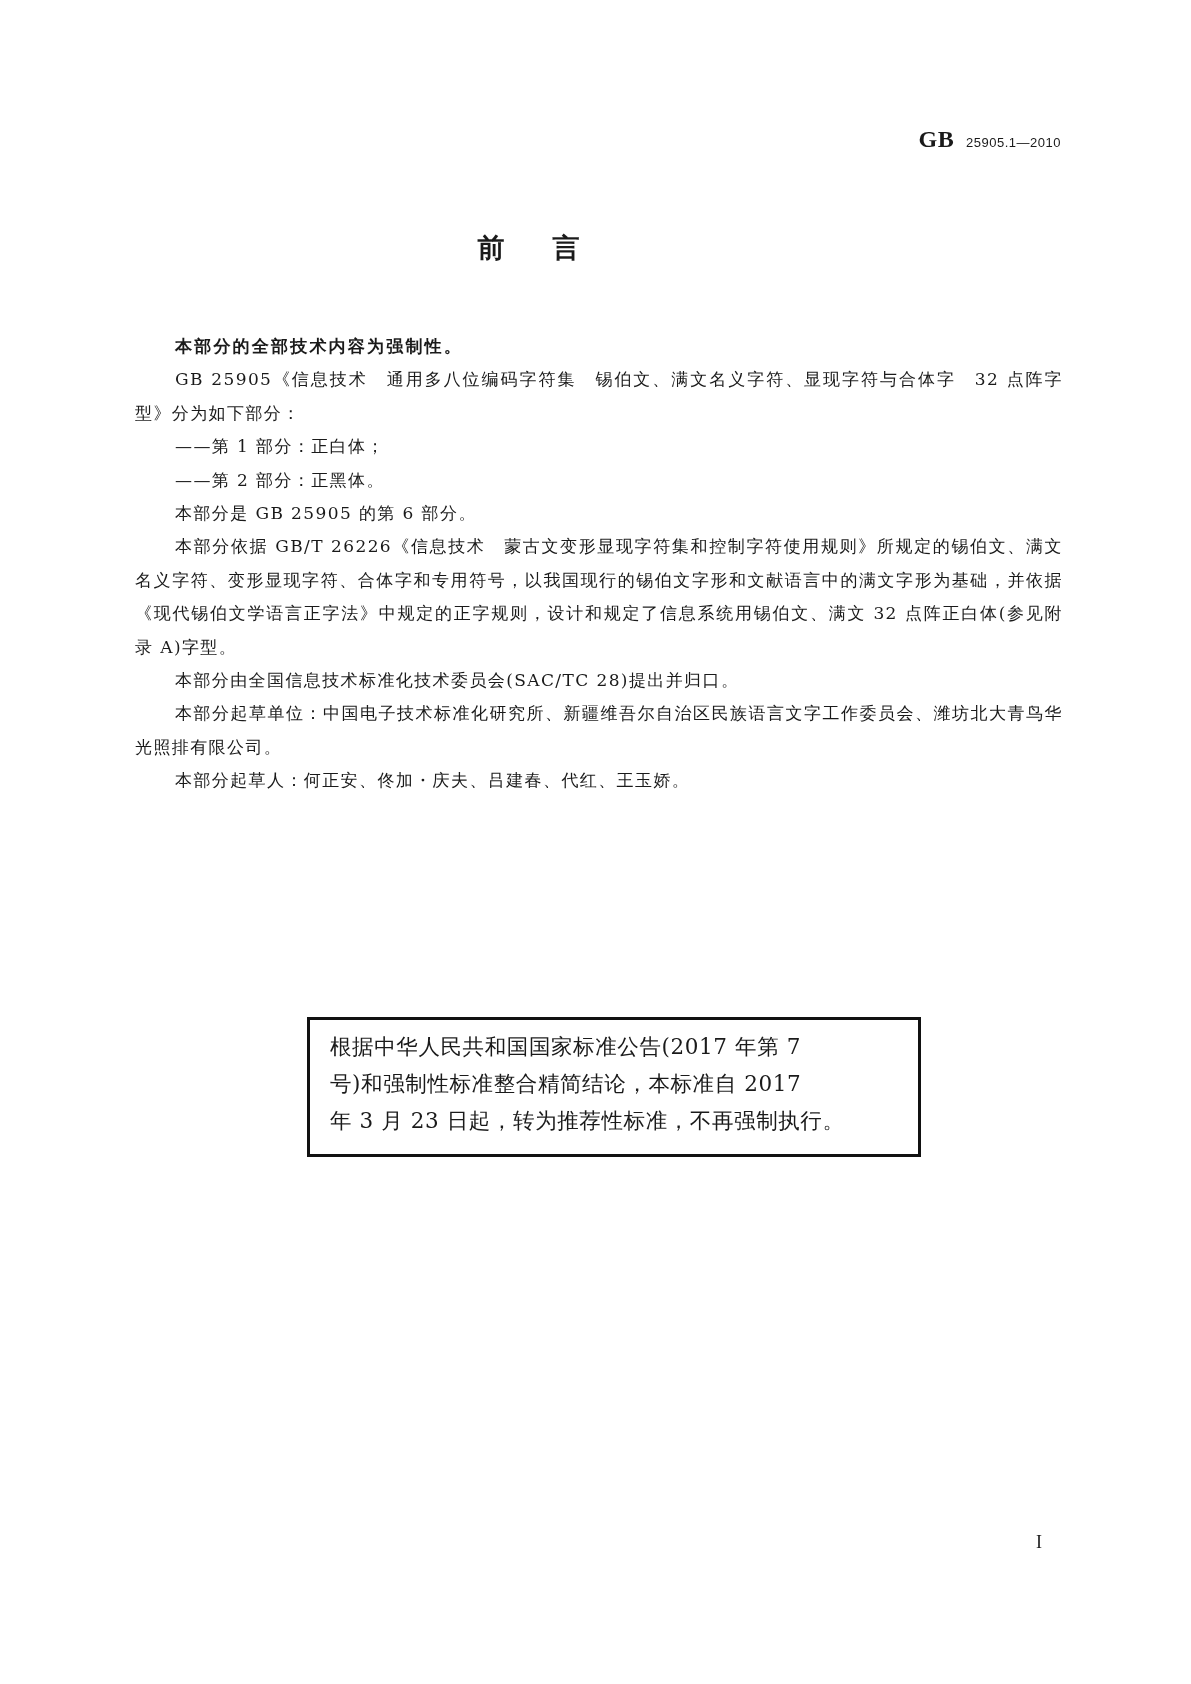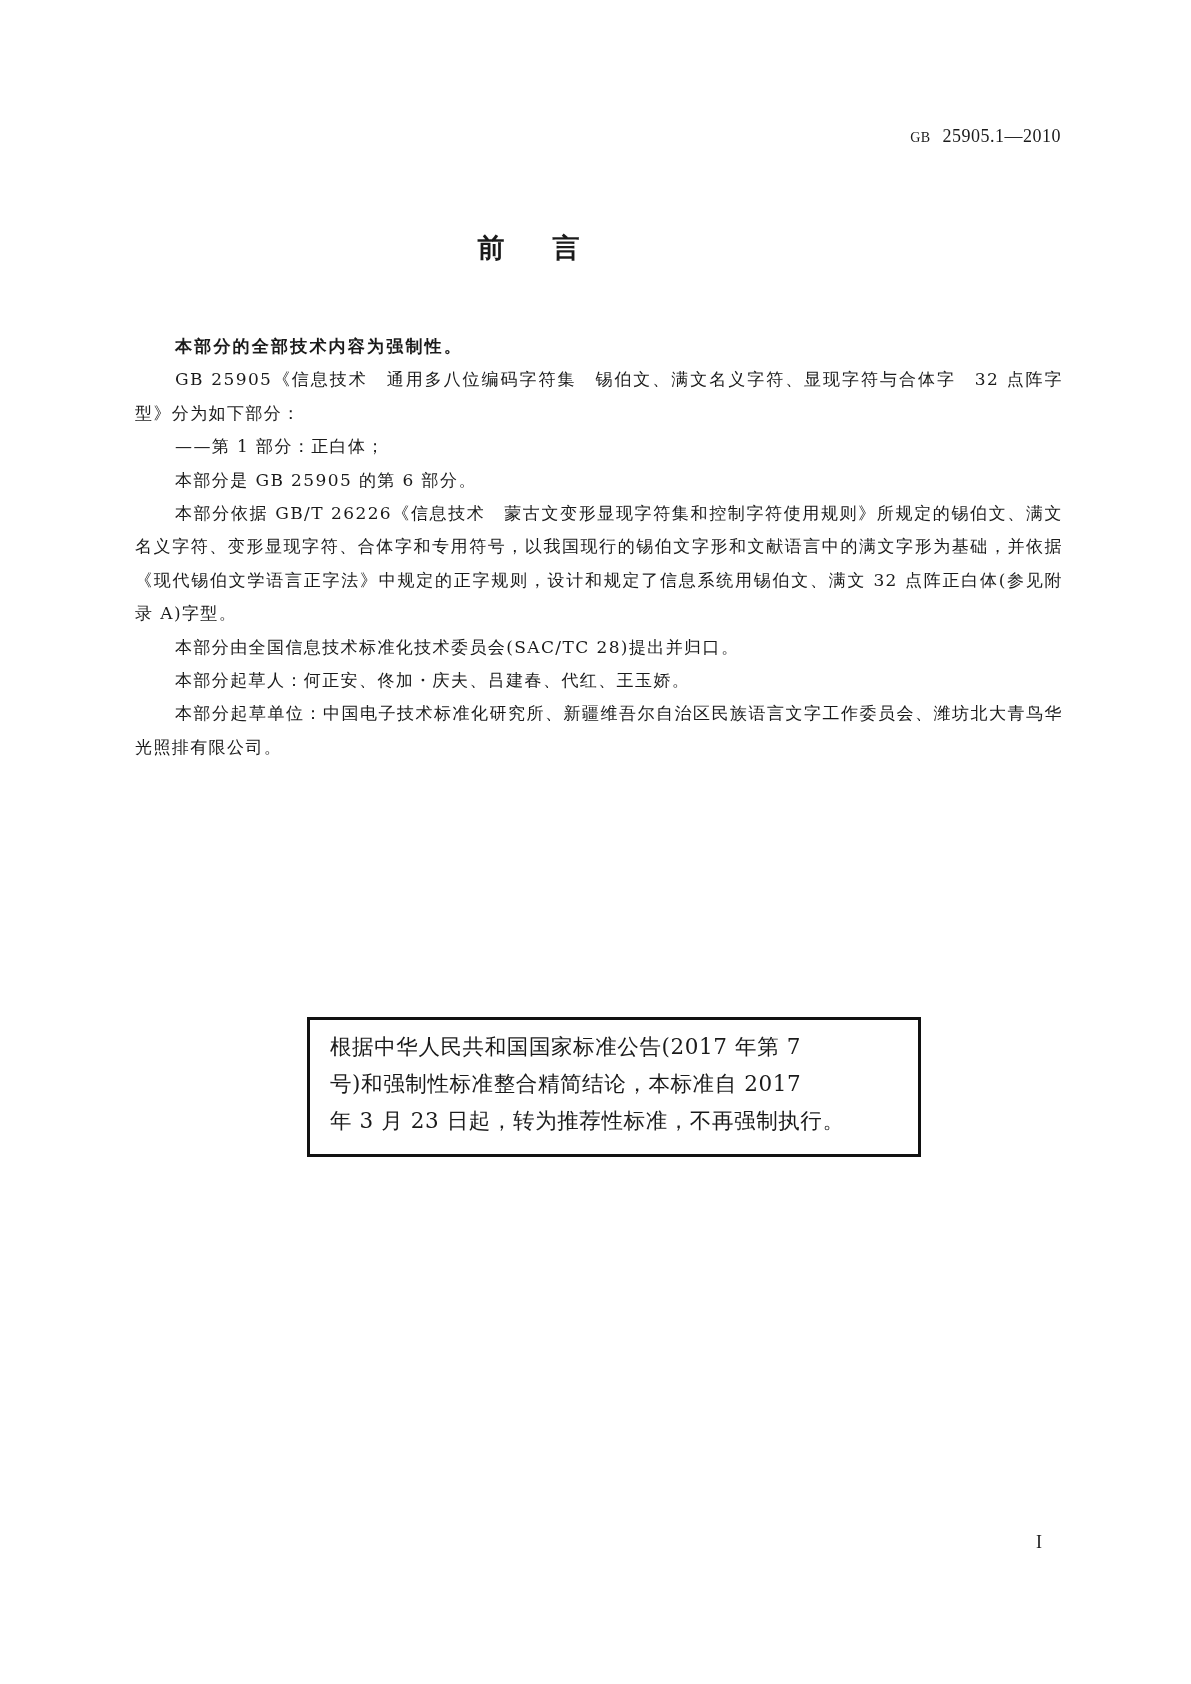--- a/index.html
+++ b/index.html
@@ -6,24 +6,24 @@
   body {
     width: 1191px; height: 1684px; position: relative; overflow: hidden;
     font-family: "DejaVu Serif", "Liberation Serif", serif;
     color: #1a1a1a;
   }
   .header-code {
     position: absolute; top: 126px; right: 130px;
     font-size: 17px; letter-spacing: 0.5px;
   }
   .header-code .gb {
-    font-family: "Liberation Serif", "DejaVu Serif", serif; font-weight: normal; font-size: 14px;
+    font-family: "Liberation Serif", "DejaVu Serif", serif; font-weight: bold; font-size: 24px;
     margin-right: 6px;
   }
-  .header-code .num { font-family: Liberation Serif, serif; font-size: 18px; }
+  .header-code .num { font-family: Liberation Sans, sans-serif; font-size: 13px; }
   .title {
     position: absolute; top: 230px; left: 0; width: 1057px; text-align: center;
     font-family: "DejaVu Sans", "Liberation Sans", sans-serif;
     font-size: 27px; font-weight: bold; letter-spacing: 48px; text-indent: 48px;
   }
   .body-text {
     position: absolute; top: 330px; left: 135px; width: 928px;
     font-size: 17px; line-height: 33.4px; text-align: justify;
     letter-spacing: 1.4px;
   }
@@ -52,25 +52,26 @@
   <span class="gb">GB</span>
   <span class="num">25905.1—2010</span>
 </div>
 
 <div class="title">前言</div>
 
 <div class="body-text">
   <p class="bold-lead">本部分的全部技术内容为强制性。</p>
   <p>GB 25905《信息技术　通用多八位编码字符集　锡伯文、满文名义字符、显现字符与合体字　32 点阵字型》分为如下部分：</p>
   <p class="dash-item">——第 1 部分：正白体；</p>
+  <p class="dash-item">——第 2 部分：正黑体。</p>
   <p>本部分是 GB 25905 的第 6 部分。</p>
   <p>本部分依据 GB/T 26226《信息技术　蒙古文变形显现字符集和控制字符使用规则》所规定的锡伯文、满文名义字符、变形显现字符、合体字和专用符号，以我国现行的锡伯文字形和文献语言中的满文字形为基础，并依据《现代锡伯文学语言正字法》中规定的正字规则，设计和规定了信息系统用锡伯文、满文 32 点阵正白体(参见附录 A)字型。</p>
   <p>本部分由全国信息技术标准化技术委员会(SAC/TC 28)提出并归口。</p>
+  <p>本部分起草单位：中国电子技术标准化研究所、新疆维吾尔自治区民族语言文字工作委员会、潍坊北大青鸟华光照排有限公司。</p>
   <p>本部分起草人：何正安、佟加・庆夫、吕建春、代红、王玉娇。</p>
-  <p>本部分起草单位：中国电子技术标准化研究所、新疆维吾尔自治区民族语言文字工作委员会、潍坊北大青鸟华光照排有限公司。</p>
 </div>
 
 <div class="notice-box">
   <span>根据中华人民共和国国家标准公告(2017 年第 7</span>
   <span>号)和强制性标准整合精简结论，本标准自 2017</span>
   <span>年 3 月 23 日起，转为推荐性标准，不再强制执行。</span>
 </div>
 
 <div class="page-number">I</div>
 

